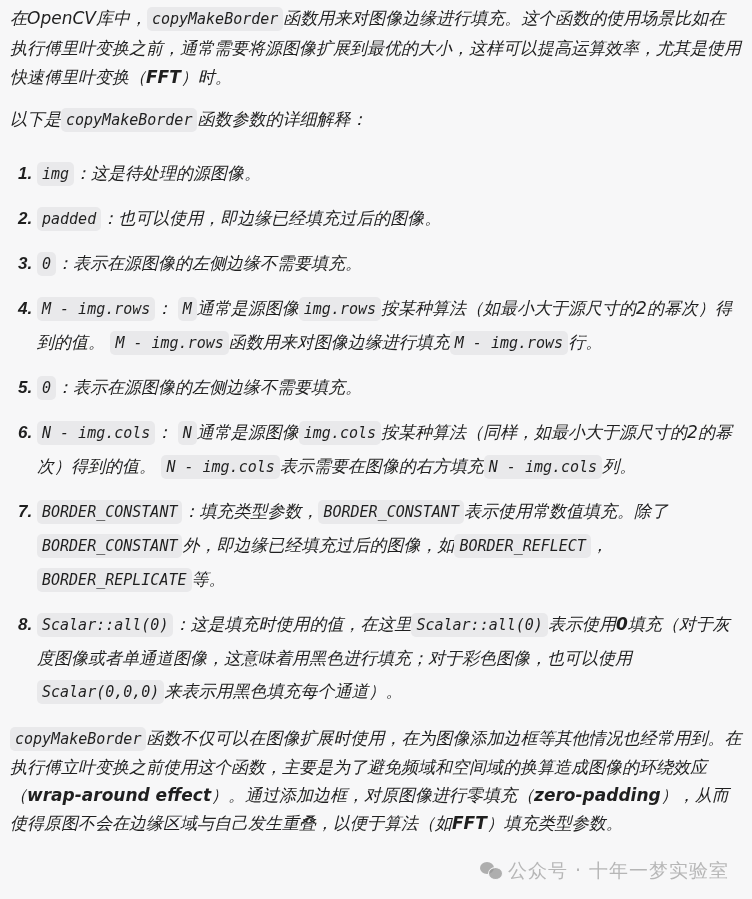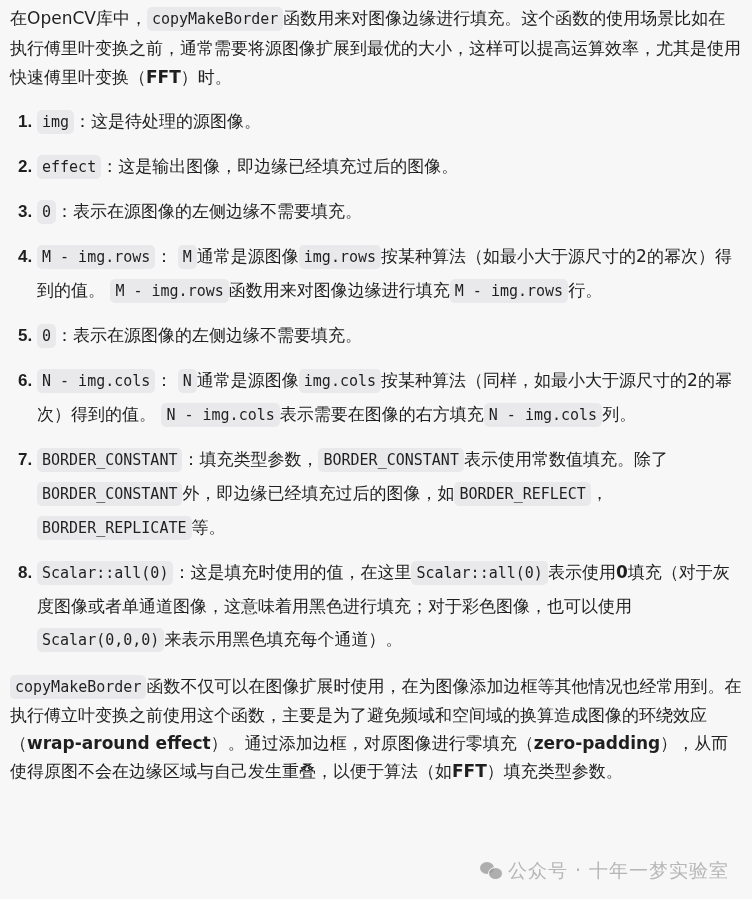--- a/index.html
+++ b/index.html
@@ -13,20 +13,21 @@
       overflow: hidden;
       font-family: "DejaVu Sans", "Liberation Sans", sans-serif;
       color: #1f1f1f;
       font-size: 17px;
       position: relative;
     }
     .doc {
       padding: 4px 10px 0 10px;
       box-sizing: border-box;
       width: 752px;
+      font-style: italic;
     }
     p {
       margin: 0;
       line-height: 29px;
       letter-spacing: 0px;
     }
     .intro { margin-bottom: 13px; }
     .lead { margin-bottom: 22px; }
     code {
       font-family: "DejaVu Sans Mono", "Liberation Mono", monospace;
@@ -90,27 +91,28 @@
       border: 1px solid #f7f7f8;
     }
   </style>
 </head>
 <body>
 
 <div class="doc">
 
   <p class="intro"><span>在OpenCV库中，</span><code>copyMakeBorder</code><span>函数用来对图像边缘进行填充。这个函数的使用场景比如在执行傅里叶变换之前，通常需要将源图像扩展到最优的大小，这样可以提高运算效率，尤其是使用快速傅里叶变换（</span><span class="b">FFT</span><span>）时。</span></p>
 
+  <p class="lead"><span>以下是</span><code>copyMakeBorder</code><span>函数参数的详细解释：</span></p>
 
   <ol>
     <li>
       <span class="num">1.</span><code>img</code><span>：这是待处理的源图像。</span>
     </li>
     <li>
-      <span class="num">2.</span><code>effect</code><span>：这是输出图像，即边缘已经填充过后的图像。</span>
+      <span class="num">2.</span><code>padded</code><span>：也可以使用，即边缘已经填充过后的图像。</span>
     </li>
     <li>
       <span class="num">3.</span><code>0</code><span>：表示在源图像的左侧边缘不需要填充。</span>
     </li>
     <li>
       <span class="num">4.</span><code>M - img.rows</code><span>：</span> <code>M</code><span>通常是源图像</span><code>img.rows</code><span>按某种算法（如最小大于源尺寸的2的幂次）得到的值。</span> <code>M - img.rows</code><span>函数用来对图像边缘进行填充</span><code>M - img.rows</code><span>行。</span>
     </li>
     <li>
       <span class="num">5.</span><code>0</code><span>：表示在源图像的左侧边缘不需要填充。</span>
     </li>

